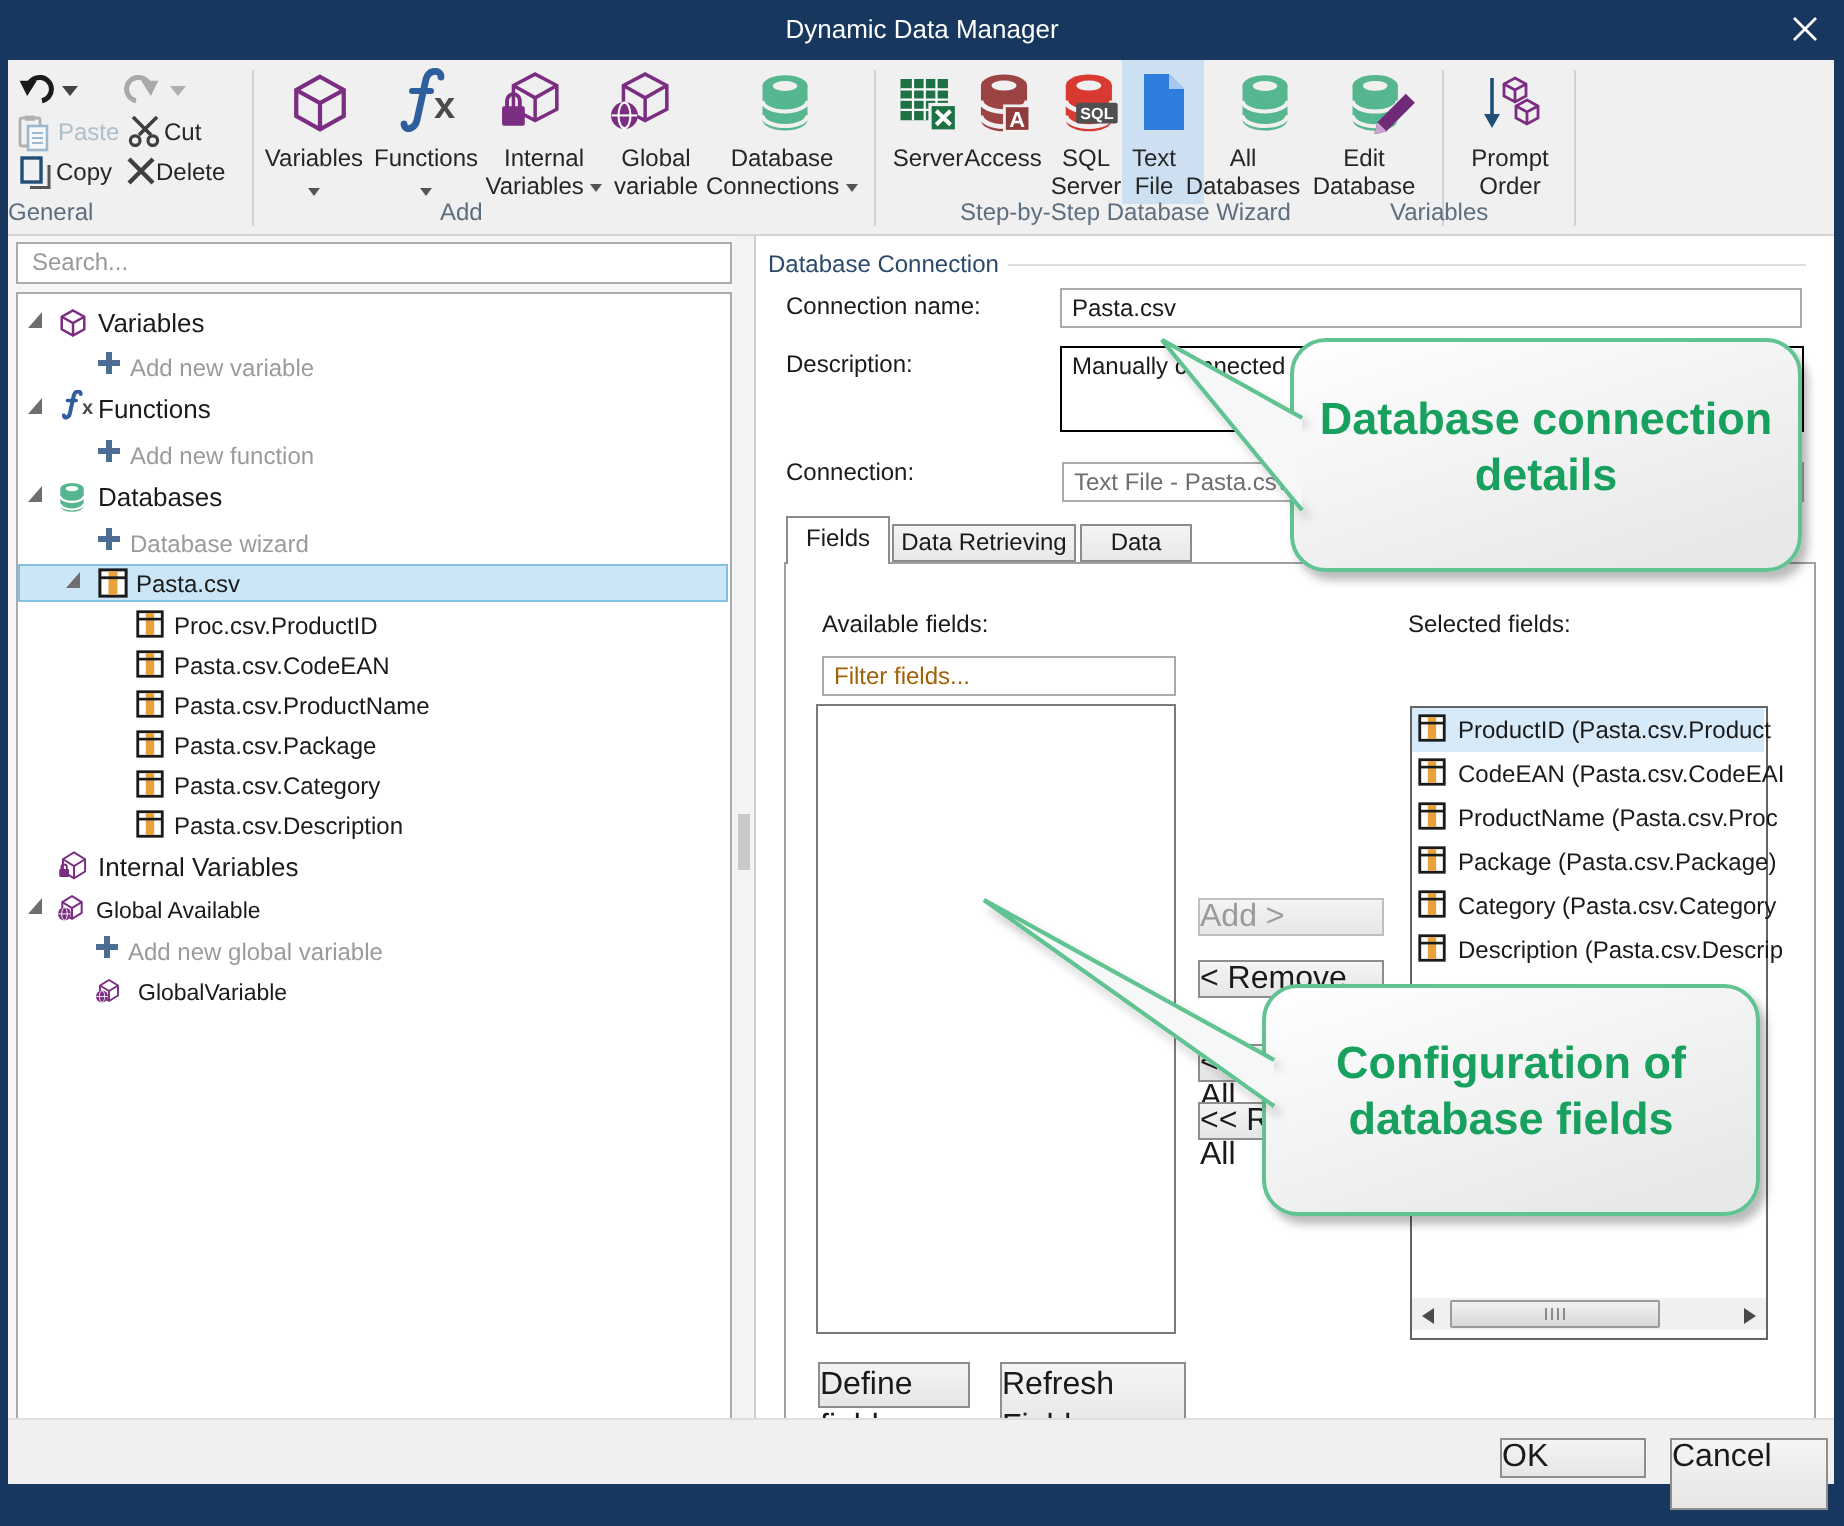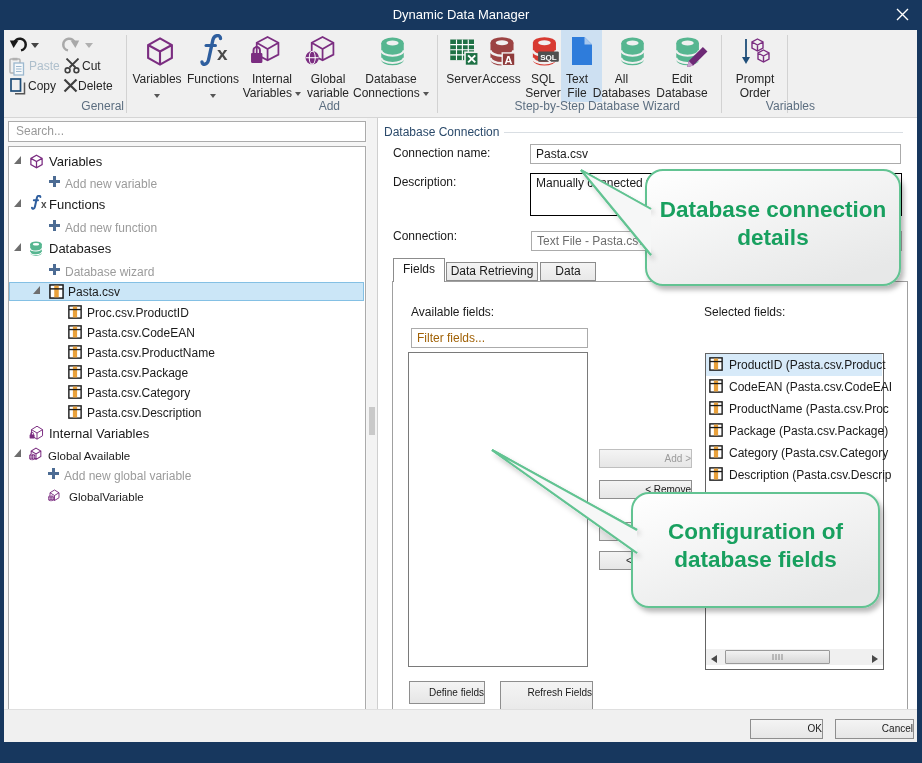--- a/index.html
+++ b/index.html
@@ -2,32 +2,32 @@
 <html><head>
 <meta charset="utf-8">
 <style>
 * { margin:0; padding:0; box-sizing:border-box; }
 body { width:922px; height:763px; font-family:"Liberation Sans", sans-serif; overflow:hidden; }
 #win { position:relative; width:922px; height:763px; background:#17375e; overflow:hidden; }
 .ab { position:absolute; }
 .titlebar { position:absolute; left:0; top:0; width:922px; height:30px; background:#17375e; color:#fff; font-size:13px; text-align:center; line-height:30px; }
 .ribbon { position:absolute; left:4px; top:30px; width:913px; height:88px; background:#f0f0f0; border-bottom:1px solid #d5d5d5; }
 .rsep { position:absolute; top:5px; height:78px; width:1px; background:#d2d2d2; }
-.glabel { position:absolute; top:69px; width:120px; text-align:right; font-size:12px; color:#5c6e80; }
+.glabel { position:absolute; top:69px; width:120px; text-align:left; font-size:12px; color:#5c6e80; }
 .ilabel { position:absolute; font-size:12px; color:#262626; text-align:center; white-space:nowrap; }
 .gray { color:#9b9b9b !important; }
 .caret { display:inline-block; width:0; height:0; border-left:3.5px solid transparent; border-right:3.5px solid transparent; border-top:4px solid #555; vertical-align:middle; }
 .content { position:absolute; left:4px; top:118px; width:913px; height:605px; background:#ffffff; }
 .leftpanel { position:absolute; left:0; top:0; width:374px; height:605px; background:#f6f6f6; border-right:1px solid #cfcfcf; }
 .searchbox { position:absolute; left:4px; top:3px; width:358px; height:21px; background:#fff; border:1px solid #ababab; font-size:12px; color:#999; line-height:19px; padding-left:7px; }
 .treebox { position:absolute; left:4px; top:28px; width:358px; height:572px; background:#fff; border:1px solid #ababab; }
 .trow { position:absolute; white-space:nowrap; font-size:12px; color:#1a1a1a; line-height:18px; height:18px; }
 .sitem { position:absolute; white-space:nowrap; font-size:12px; color:#1a1a1a; line-height:18px; }
 .footer { position:absolute; left:4px; top:709px; width:913px; height:33px; background:#f0f0f0; border-top:1px solid #dfdfdf; }
-.btn { position:absolute; background:linear-gradient(#f4f4f4,#e6e6e6); border:1px solid #8e8e8e; font-size:10px; color:#1a1a1a; text-align:right; font-family:"Liberation Sans", sans-serif; }
+.btn { position:absolute; background:linear-gradient(#f4f4f4,#e6e6e6); border:1px solid #8e8e8e; font-size:16px; color:#1a1a1a; text-align:left; font-family:"Liberation Sans", sans-serif; }
 .rightpanel { position:absolute; left:374px; top:0; width:538px; height:605px; background:#fff; }
 .flabel { position:absolute; font-size:12px; color:#1a1a1a; white-space:nowrap; }
 .input { position:absolute; background:#fff; border:1px solid #ababab; font-size:12px; color:#1a1a1a; padding-left:5px; }
 .tab { position:absolute; top:144px; height:19px; background:linear-gradient(#f4f4f4,#e8e8e8); border:1px solid #8c8c8c; font-size:12px; color:#1a1a1a; text-align:center; line-height:17px; }
 </style>
 </head>
 <body>
 <div id="win">
 
   <div class="titlebar">Dynamic Data Manager</div>
@@ -374,21 +374,21 @@
           <path d="M1 0 V6 M4 0 V6 M7 0 V6 M10 0 V6" stroke="#8a8a8a" stroke-width="1"></path>
         </svg>
 
       <div class="btn" style="left:31px;top:563px;width:76px;height:23px;line-height:21px">Define fields</div>
       <div class="btn" style="left:122px;top:563px;width:93px;height:39px;line-height:21px">Refresh Fields</div>
     </div>
   </div>
 
   <div class="footer">
     <div class="btn" style="left:746px;top:9px;width:73px;height:20px;line-height:18px">OK</div>
-    <div class="btn" style="left:831px;top:9px;width:79px;height:20px;line-height:18px">Cancel</div>
+    <div class="btn" style="left:831px;top:9px;width:79px;height:36px;line-height:18px">Cancel</div>
   </div>
 
   <svg class="ab" style="left:0;top:0;z-index:10;pointer-events:none" width="922" height="763">
     <defs>
       <linearGradient id="bgrad" x1="0" y1="0" x2="0.7" y2="1">
         <stop offset="0" stop-color="#ffffff"></stop>
           <stop offset="1" stop-color="#e7e8e8"></stop>
       </linearGradient>
       <filter id="sh" x="-20%" y="-20%" width="140%" height="140%">
         <feDropShadow dx="3" dy="4" stdDeviation="2.5" flood-color="#000" flood-opacity="0.28"></feDropShadow>

